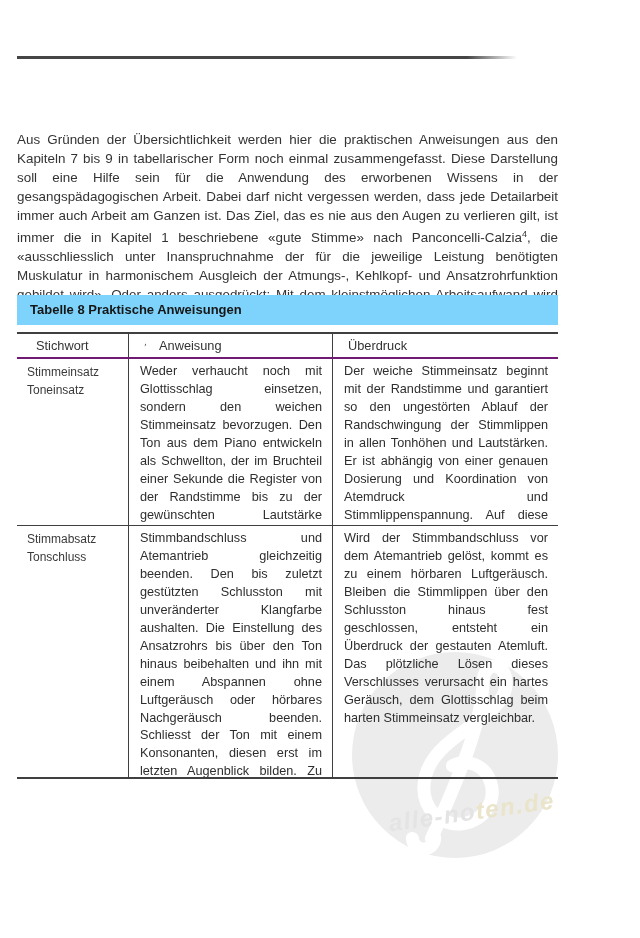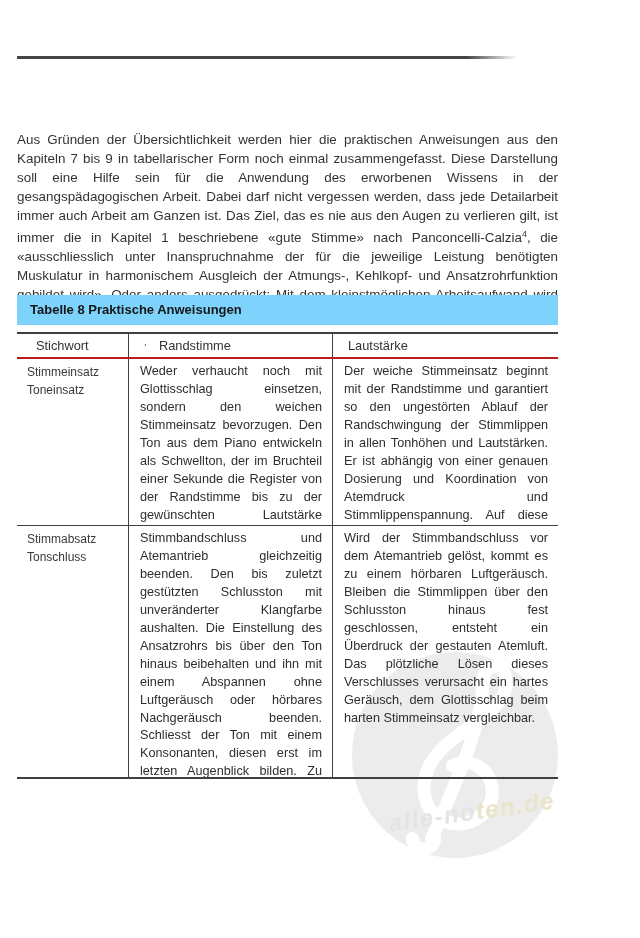--- a/index.html
+++ b/index.html
@@ -48,21 +48,21 @@
 
   .caption-bar {
     position: absolute; left: 17px; top: 295px; width: 541px; height: 30px;
     background: #7dd3fc; box-sizing: border-box; padding-left: 13px;
     font-size: 13px; font-weight: bold; line-height: 30px; color: #161616;
   }
 
   
   .ptable { position: absolute; left: 17px; top: 332px; width: 541px; }
   .trow, .thead { display: grid; grid-template-columns: 111px 205px 225px; }
-  .thead { border-top: 2px solid #3f3f3f; border-bottom: 2px solid #b91c1c; height: 23px; }
+  .thead { border-top: 2px solid #3f3f3f; border-bottom: 2px solid #701a75; height: 23px; }
   .thead .hcell {
     display: flex; align-items: center; font-size: 12.8px; color: #333;
     box-sizing: border-box; position: relative;
   }
   .hcell.c1 { padding-left: 19px; }
   .hcell.c2 { padding-left: 30px; }
   .hcell.c3 { padding-left: 15px; }
   .c2 { border-left: 1.5px solid #3f3f3f; border-right: 1.5px solid #3f3f3f; }
   .hmark {
     position: absolute; left: 16px; top: 2px; font-size: 10px; color: #555;
@@ -112,23 +112,23 @@
     <div class="caption-bar">
       <span>Tabelle 8 Praktische Anweisungen</span>
     </div>
 
     <div class="ptable">
 
       <div class="thead">
         <div class="hcell c1">Stichwort</div>
         <div class="hcell c2">
           <span class="hmark">,</span>
-          <span>Randstimme</span>
+          <span>Anweisung</span>
         </div>
-        <div class="hcell c3">Lautstärke</div>
+        <div class="hcell c3">Überdruck</div>
       </div>
 
       <div class="trow r1">
         <div class="cell kw">Stimmeinsatz
 Toneinsatz</div>
         <div class="cell c2">Weder verhaucht noch mit Glottisschlag einsetzen, sondern den weichen Stimmeinsatz bevorzugen. Den Ton aus dem Piano entwickeln als Schwellton, der im Bruchteil einer Sekunde die Register von der Randstimme bis zu der gewünschten Lautstärke durchläuft. Zur Vermeidung des harten Stimmeinsatzes hilft die Vorstellung des Ausatmens beim Stimmeinsatz.</div>
         <div class="cell">Der weiche Stimmeinsatz beginnt mit der Randstimme und garantiert so den ungestörten Ablauf der Randschwingung der Stimmlippen in allen Tonhöhen und Lautstärken. Er ist abhängig von einer genauen Dosierung und Koordination von Atemdruck und Stimmlippenspannung. Auf diese Weise wird das bestmögliche Obertonspektrum des Grundklangs im Kehlkopf erzeugt.</div>
       </div>
 
       <div class="trow r2">

